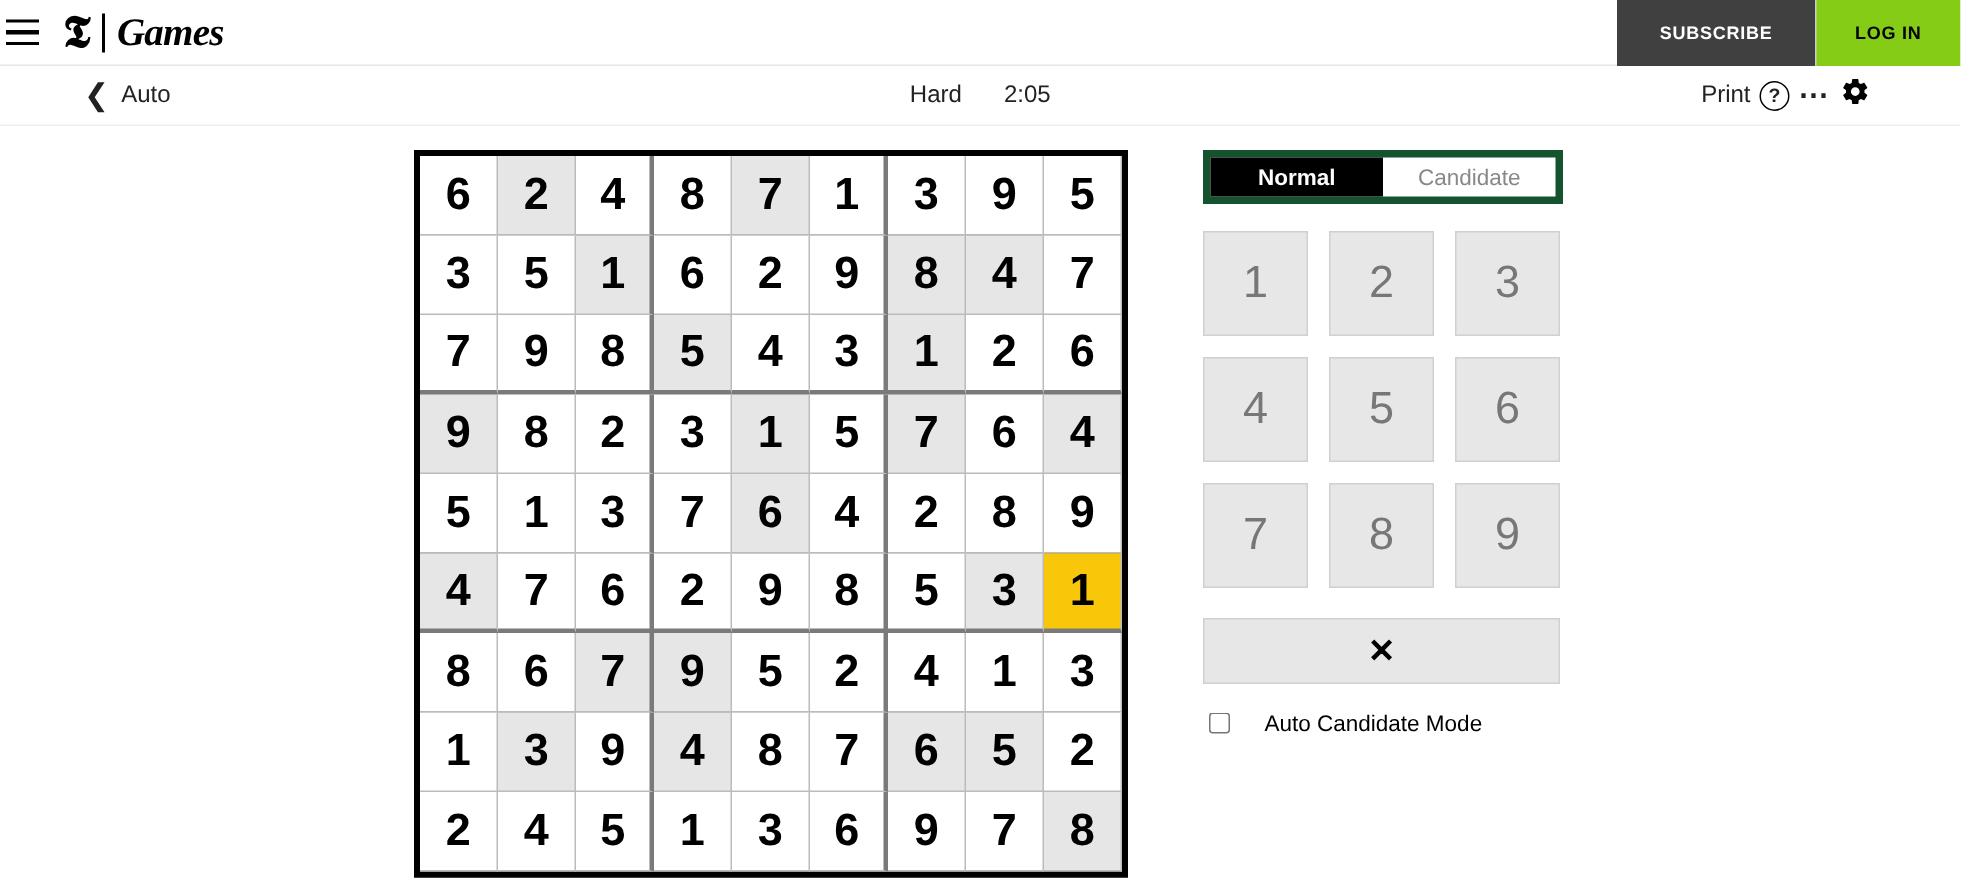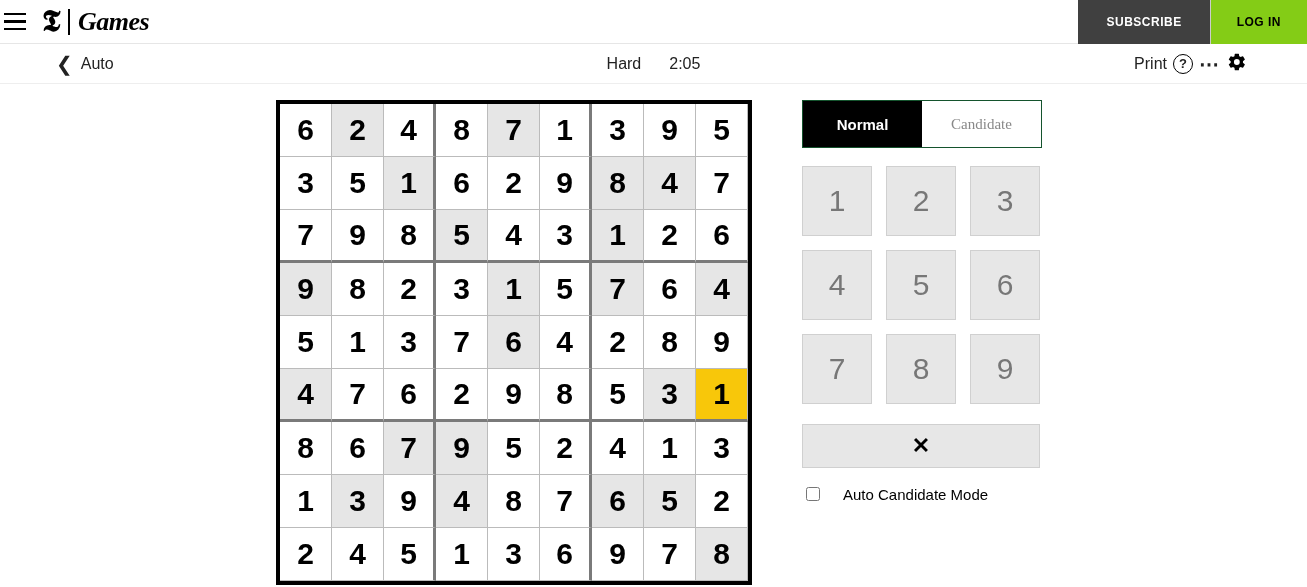--- a/index.html
+++ b/index.html
@@ -126,30 +126,30 @@
   }
   .cell.given { background: #e6e6e6; }
   .cell.sel { background: #f8c70a; }
   
   .cell.br3 { border-right: 3px solid #7a7a7a; }
   .cell.bb3 { border-bottom: 3px solid #7a7a7a; }
   
   .controls { width: 240px; }
   .mode-tabs {
     display: flex;
-    border: 1px solid #14532d;
-    height: 48px;
+    border: 5px solid #14532d;
+    height: 36px;
     margin-bottom: 18px;
   }
   .mode-tabs .tab {
     flex: 1; display: flex; align-items: center; justify-content: center;
     font-size: 15px; cursor: pointer;
   }
   .mode-tabs .tab.active { background: #000; color: #fff; font-weight: 700; }
-  .mode-tabs .tab.inactive { color: #888; font-family: Liberation Serif, serif; }
+  .mode-tabs .tab.inactive { color: #888; }
   .numpad {
     display: grid;
     grid-template-columns: repeat(3, 70px);
     grid-template-rows: repeat(3, 70px);
     gap: 14px 14px;
     margin-bottom: 20px;
   }
   .numkey {
     background: #e7e7e7;
     border: 1px solid #d0d0d0;

